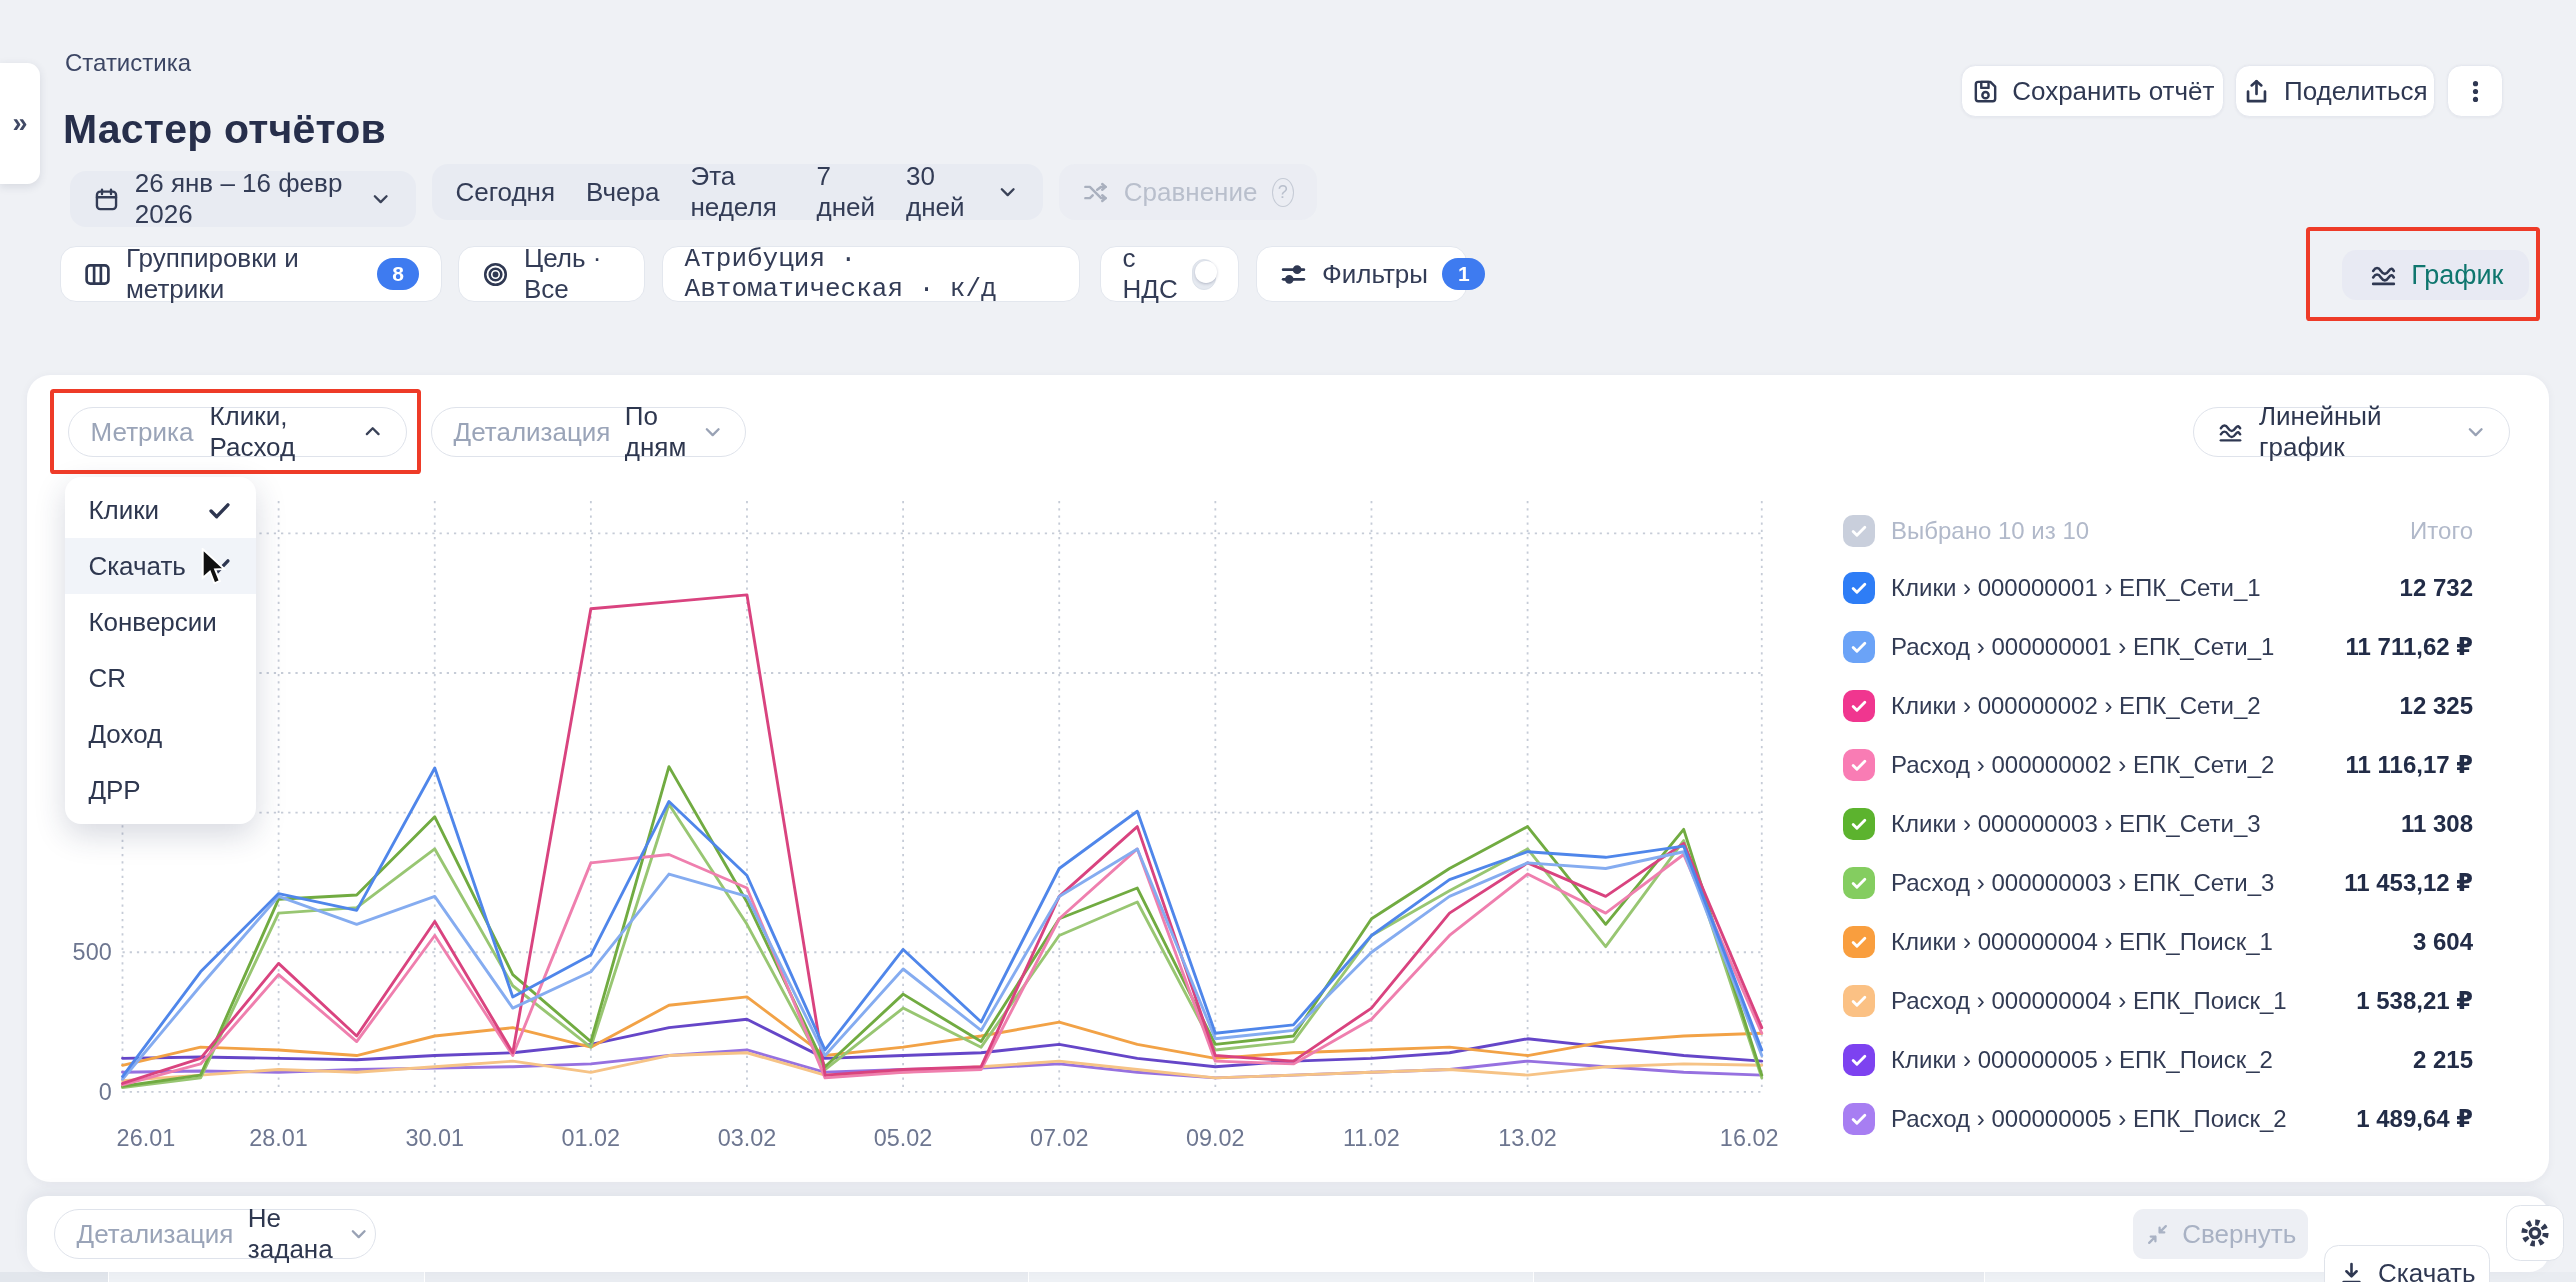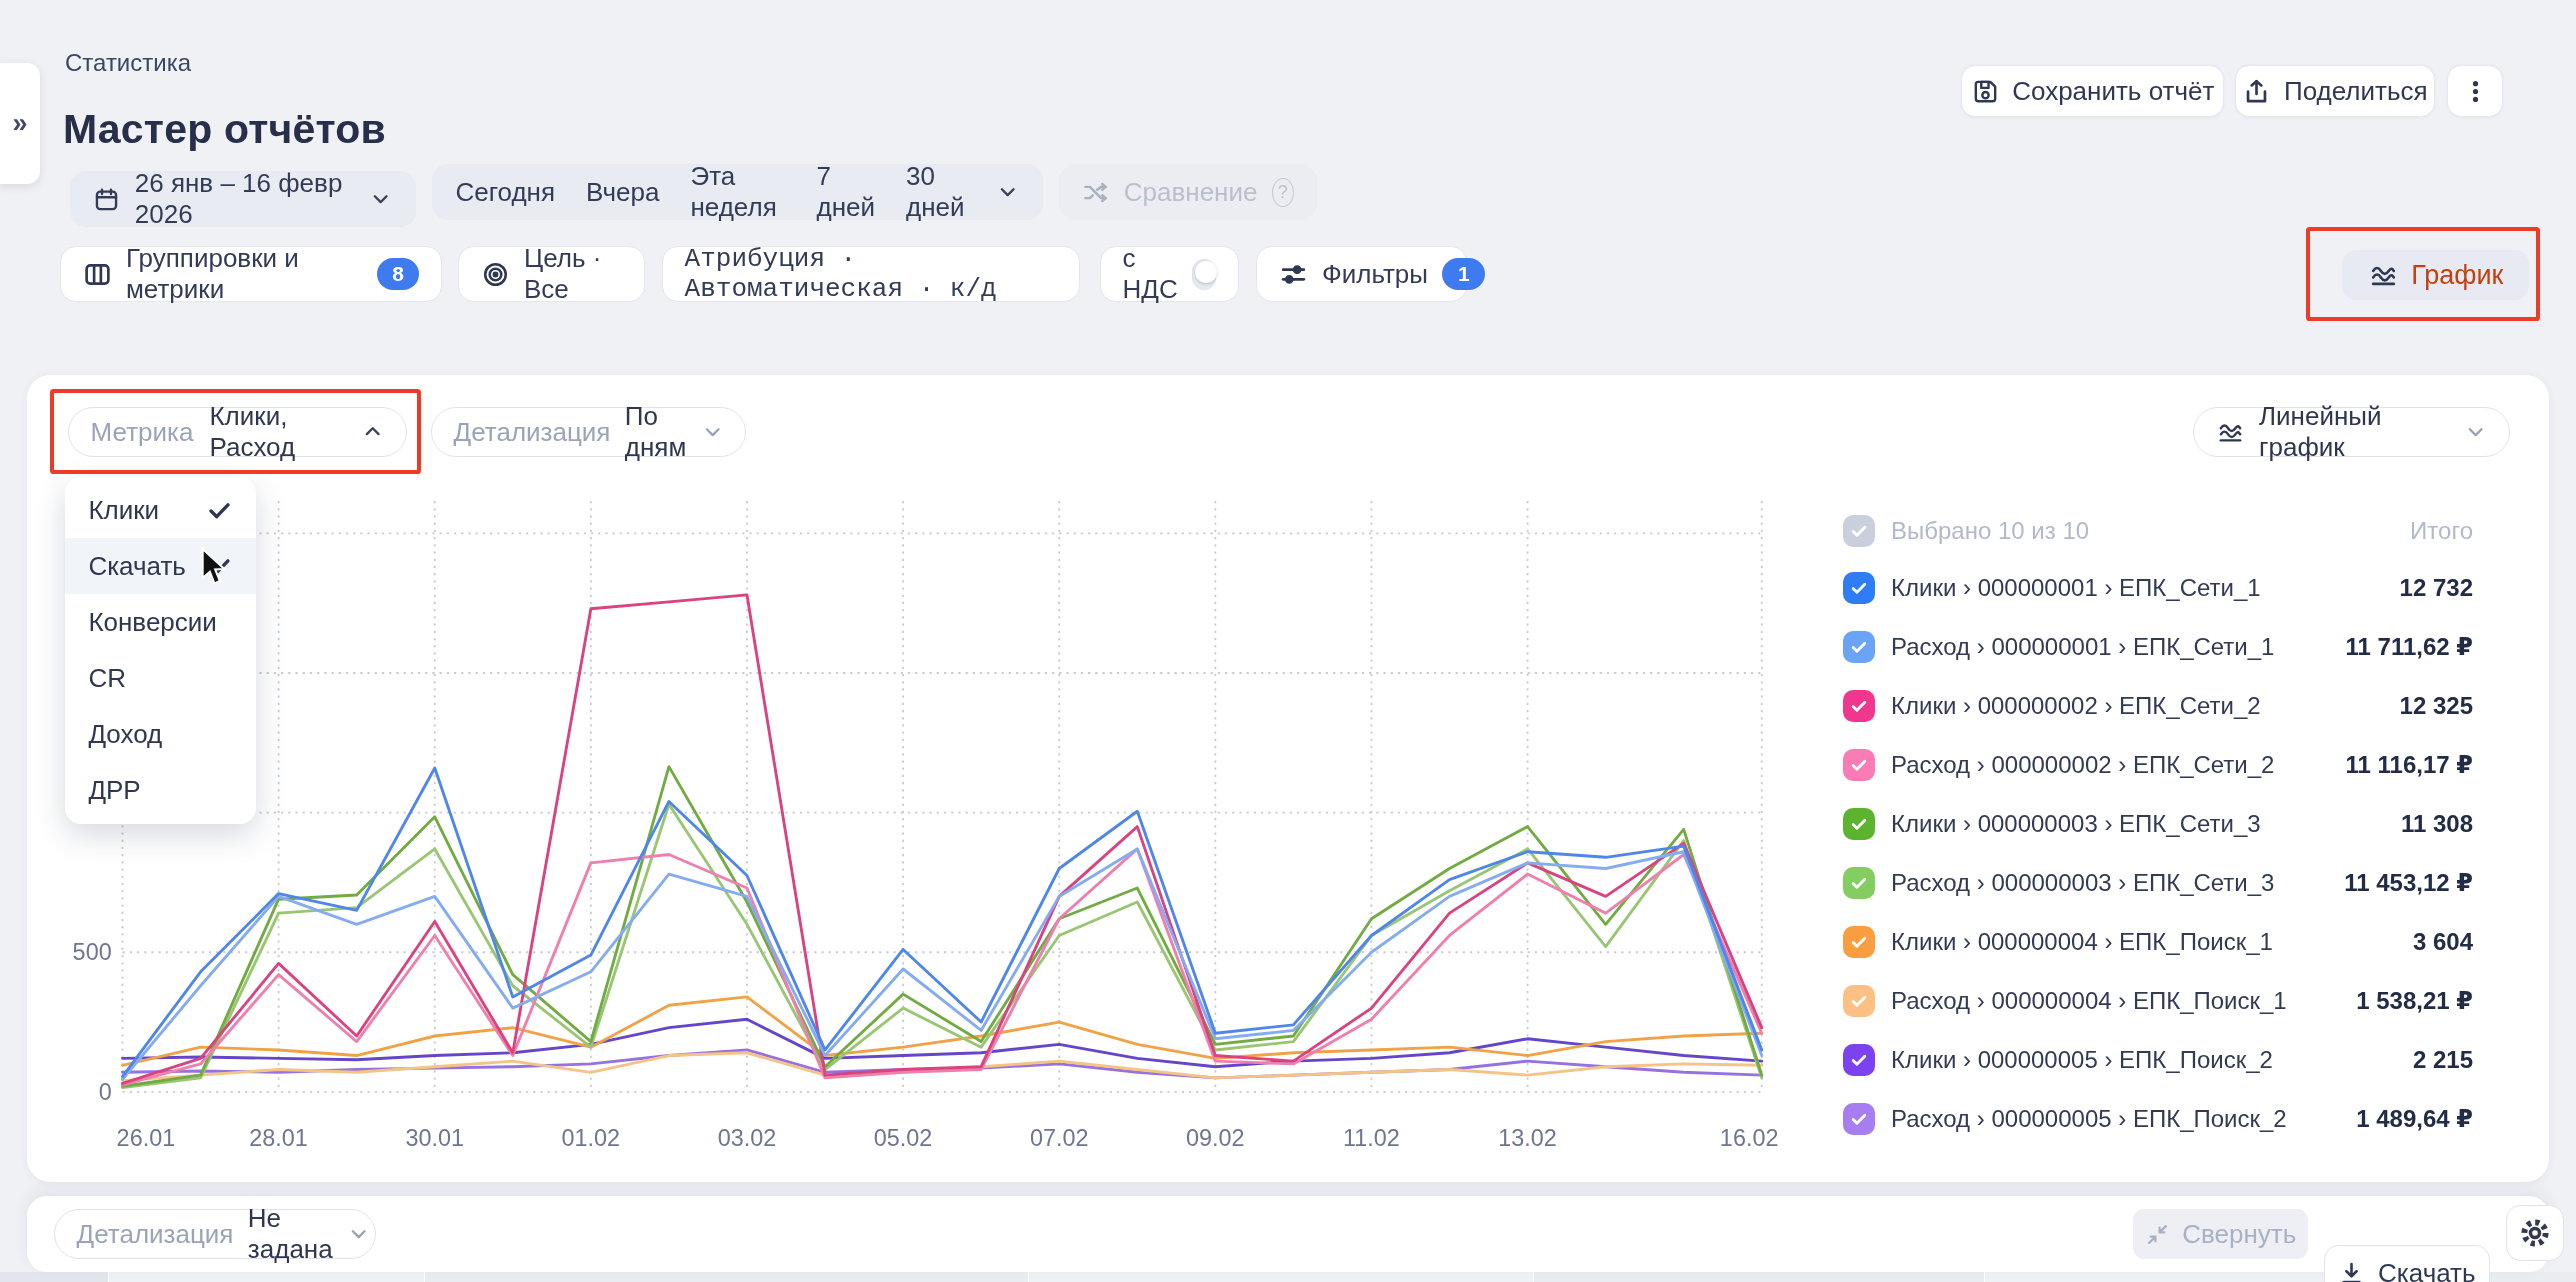--- a/index.html
+++ b/index.html
@@ -26,21 +26,21 @@
     align-items:center;gap:14.4px;padding:0 21.6px;font-size:26px;color:#333c56;cursor:pointer;}
   .preset{cursor:pointer;}
   .preset + .preset{margin-left:31px;}
   .badge{min-width:32px;height:32px;border-radius:16px;background:#3e7bf0;color:#fff;font-size:21px;
     font-weight:700;display:flex;align-items:center;justify-content:center;padding:0 5.4px;}
   .compare{opacity:.55;}
   .toggle{width:50px;height:29px;border-radius:14.4px;background:#e5e9f0;border:1.8px solid #dde2ea;position:relative;}
   .toggle .knob{position:absolute;left:1.8px;top:1.8px;width:21.6px;height:21.6px;border-radius:50%;background:#fff;
     box-shadow:0 0.9px 2.7px rgba(30,40,80,.25);}
   .chart-toggle{left:2342px;top:250px;width:187px;height:50px;background:#e8eaf3;border-radius:14.4px;
-    display:flex;align-items:center;justify-content:center;gap:12.6px;font-size:27px;color:#c2410c;cursor:pointer;}
+    display:flex;align-items:center;justify-content:center;gap:12.6px;font-size:27px;color:#0f766e;cursor:pointer;}
   .red-box{border:4.5px solid #ee3b28;border-radius:3.6px;background:transparent;pointer-events:none;z-index:30;}
   
   .main-card{left:27px;top:375px;width:2522px;height:807px;background:#fff;border-radius:23.4px;
     box-shadow:0 1.8px 9px rgba(35,46,84,.05);z-index:1;}
   .ctrl-pill{position:absolute;background:#fff;border:1.8px solid #dfe3eb;border-radius:25px;height:50px;
     display:flex;align-items:center;gap:14.4px;padding:0 21.6px;font-size:26px;cursor:pointer;z-index:4;box-sizing:border-box;}
   .muted{color:#9aa4b8;}
   .dark{color:#2e374f;}
   
   .metric-menu{left:65px;top:477px;width:191px;background:#fff;border-radius:16px;z-index:20;

